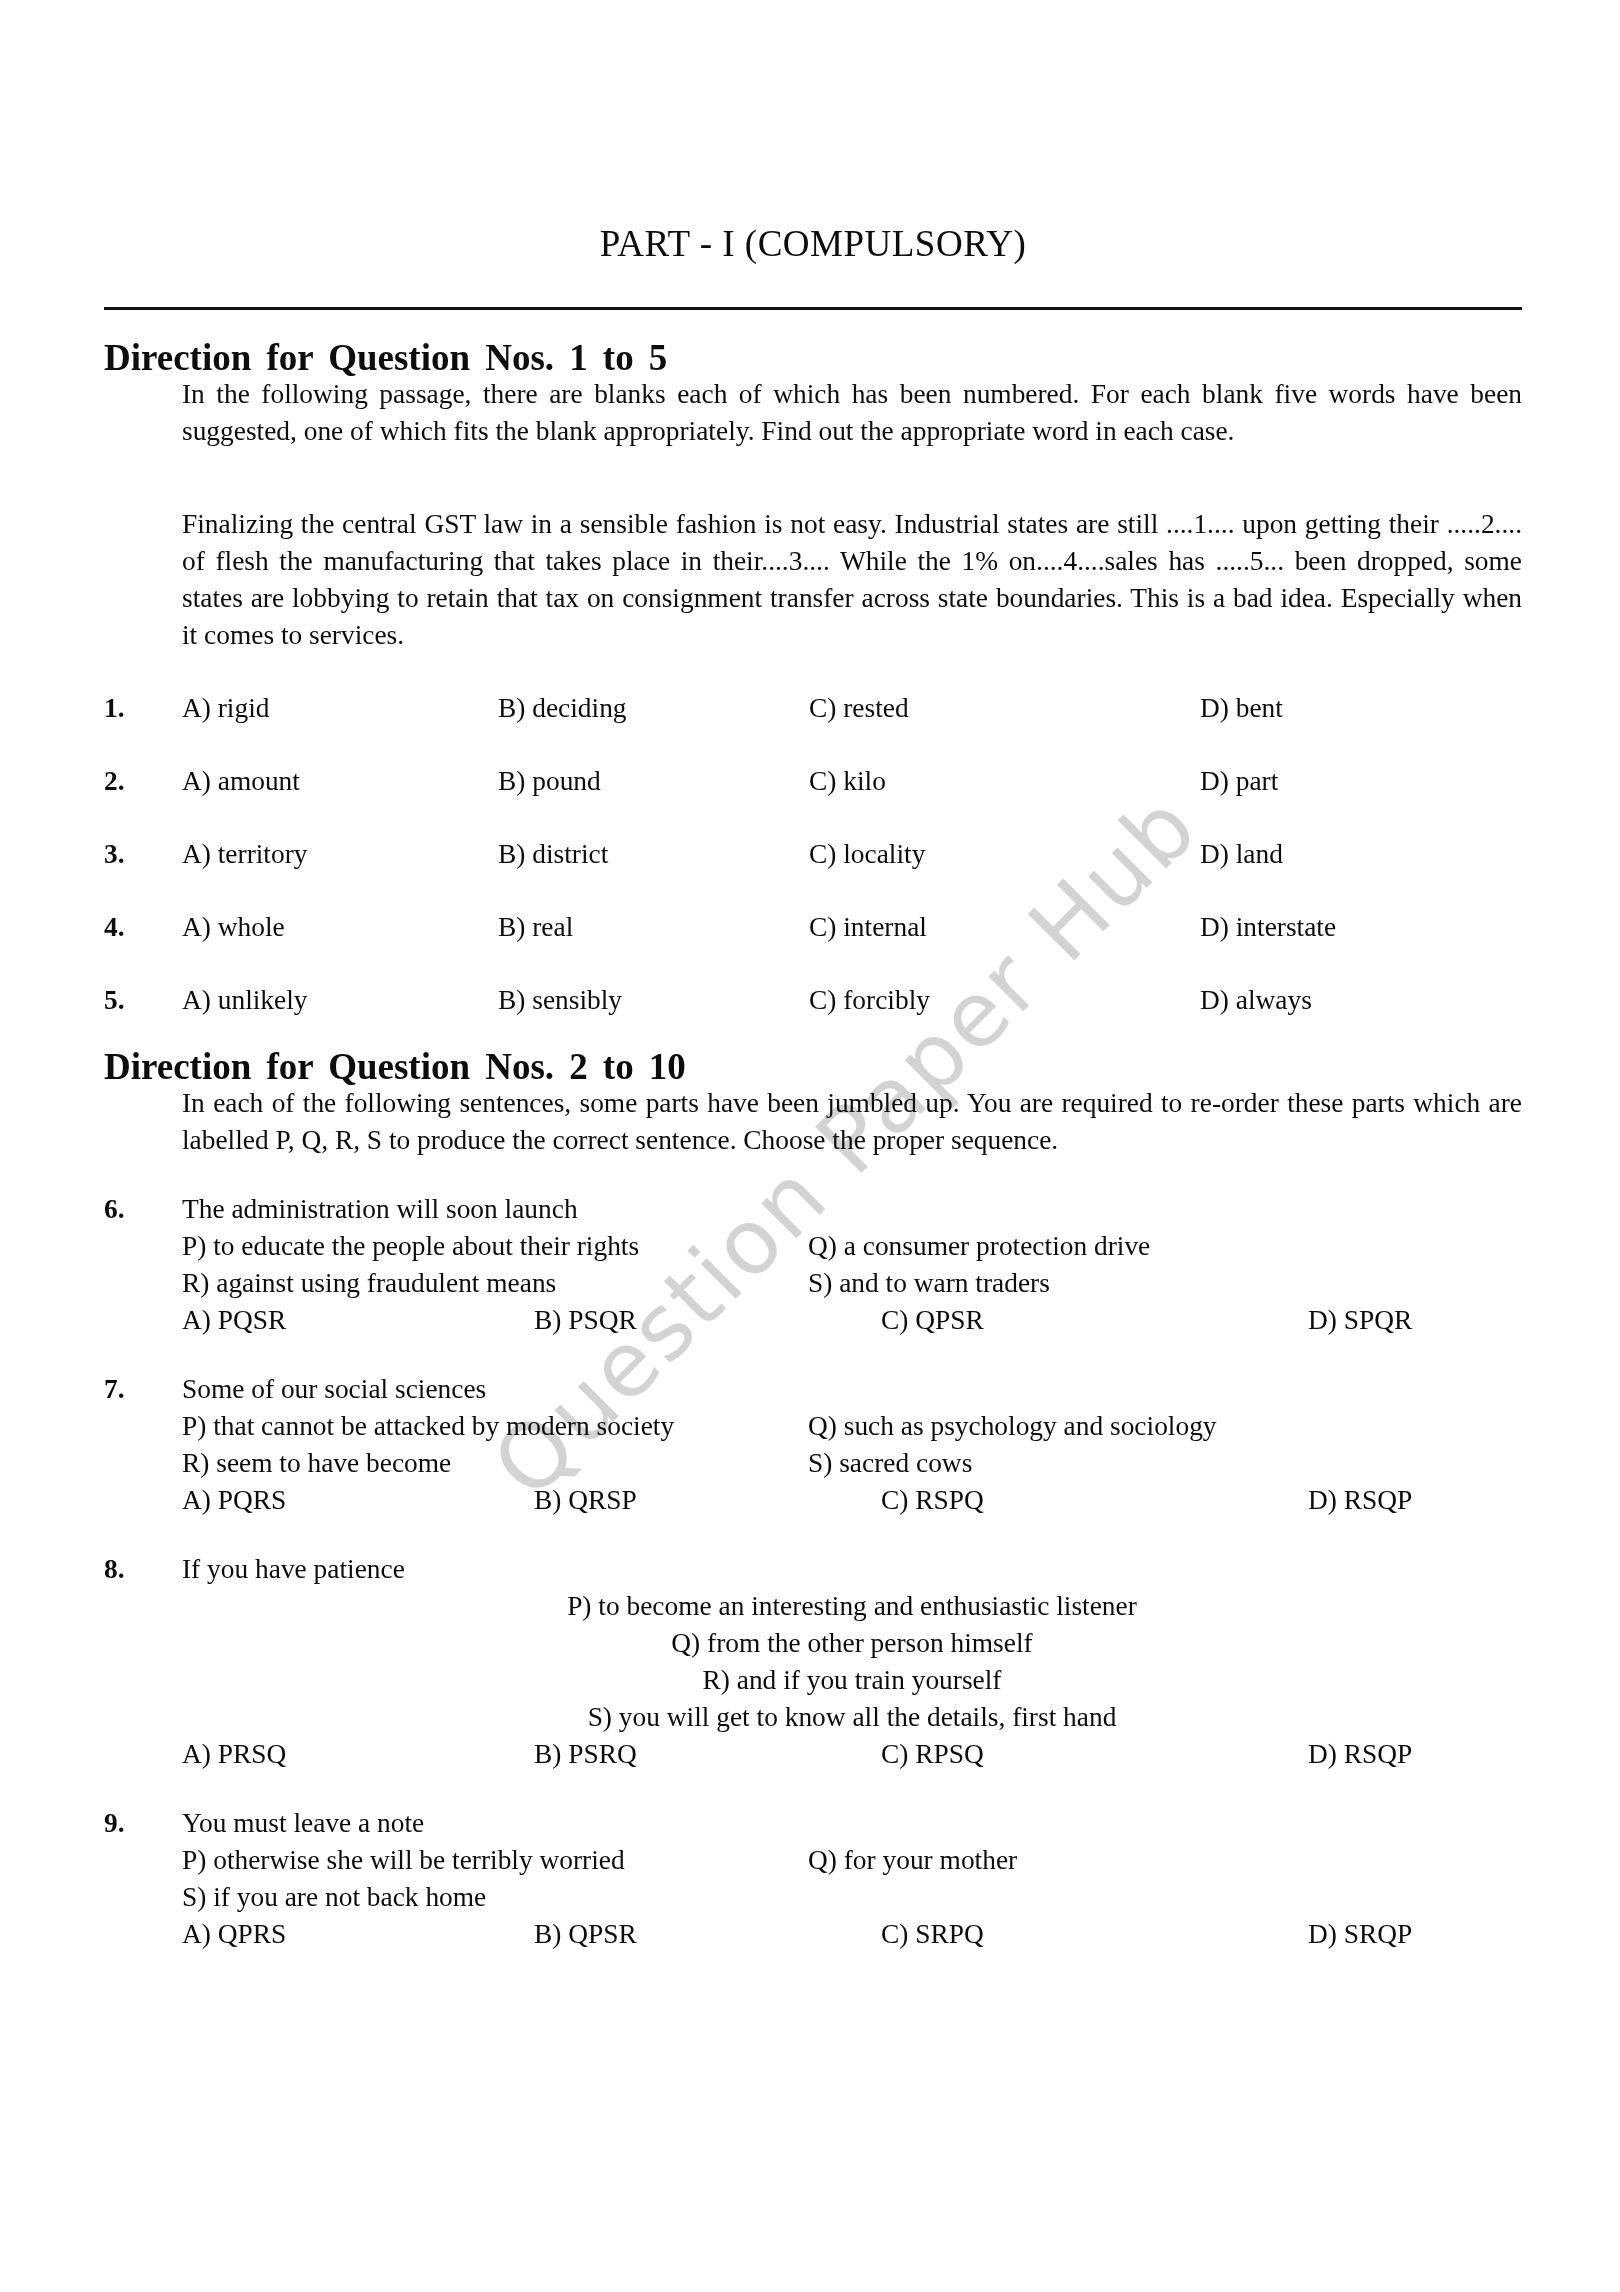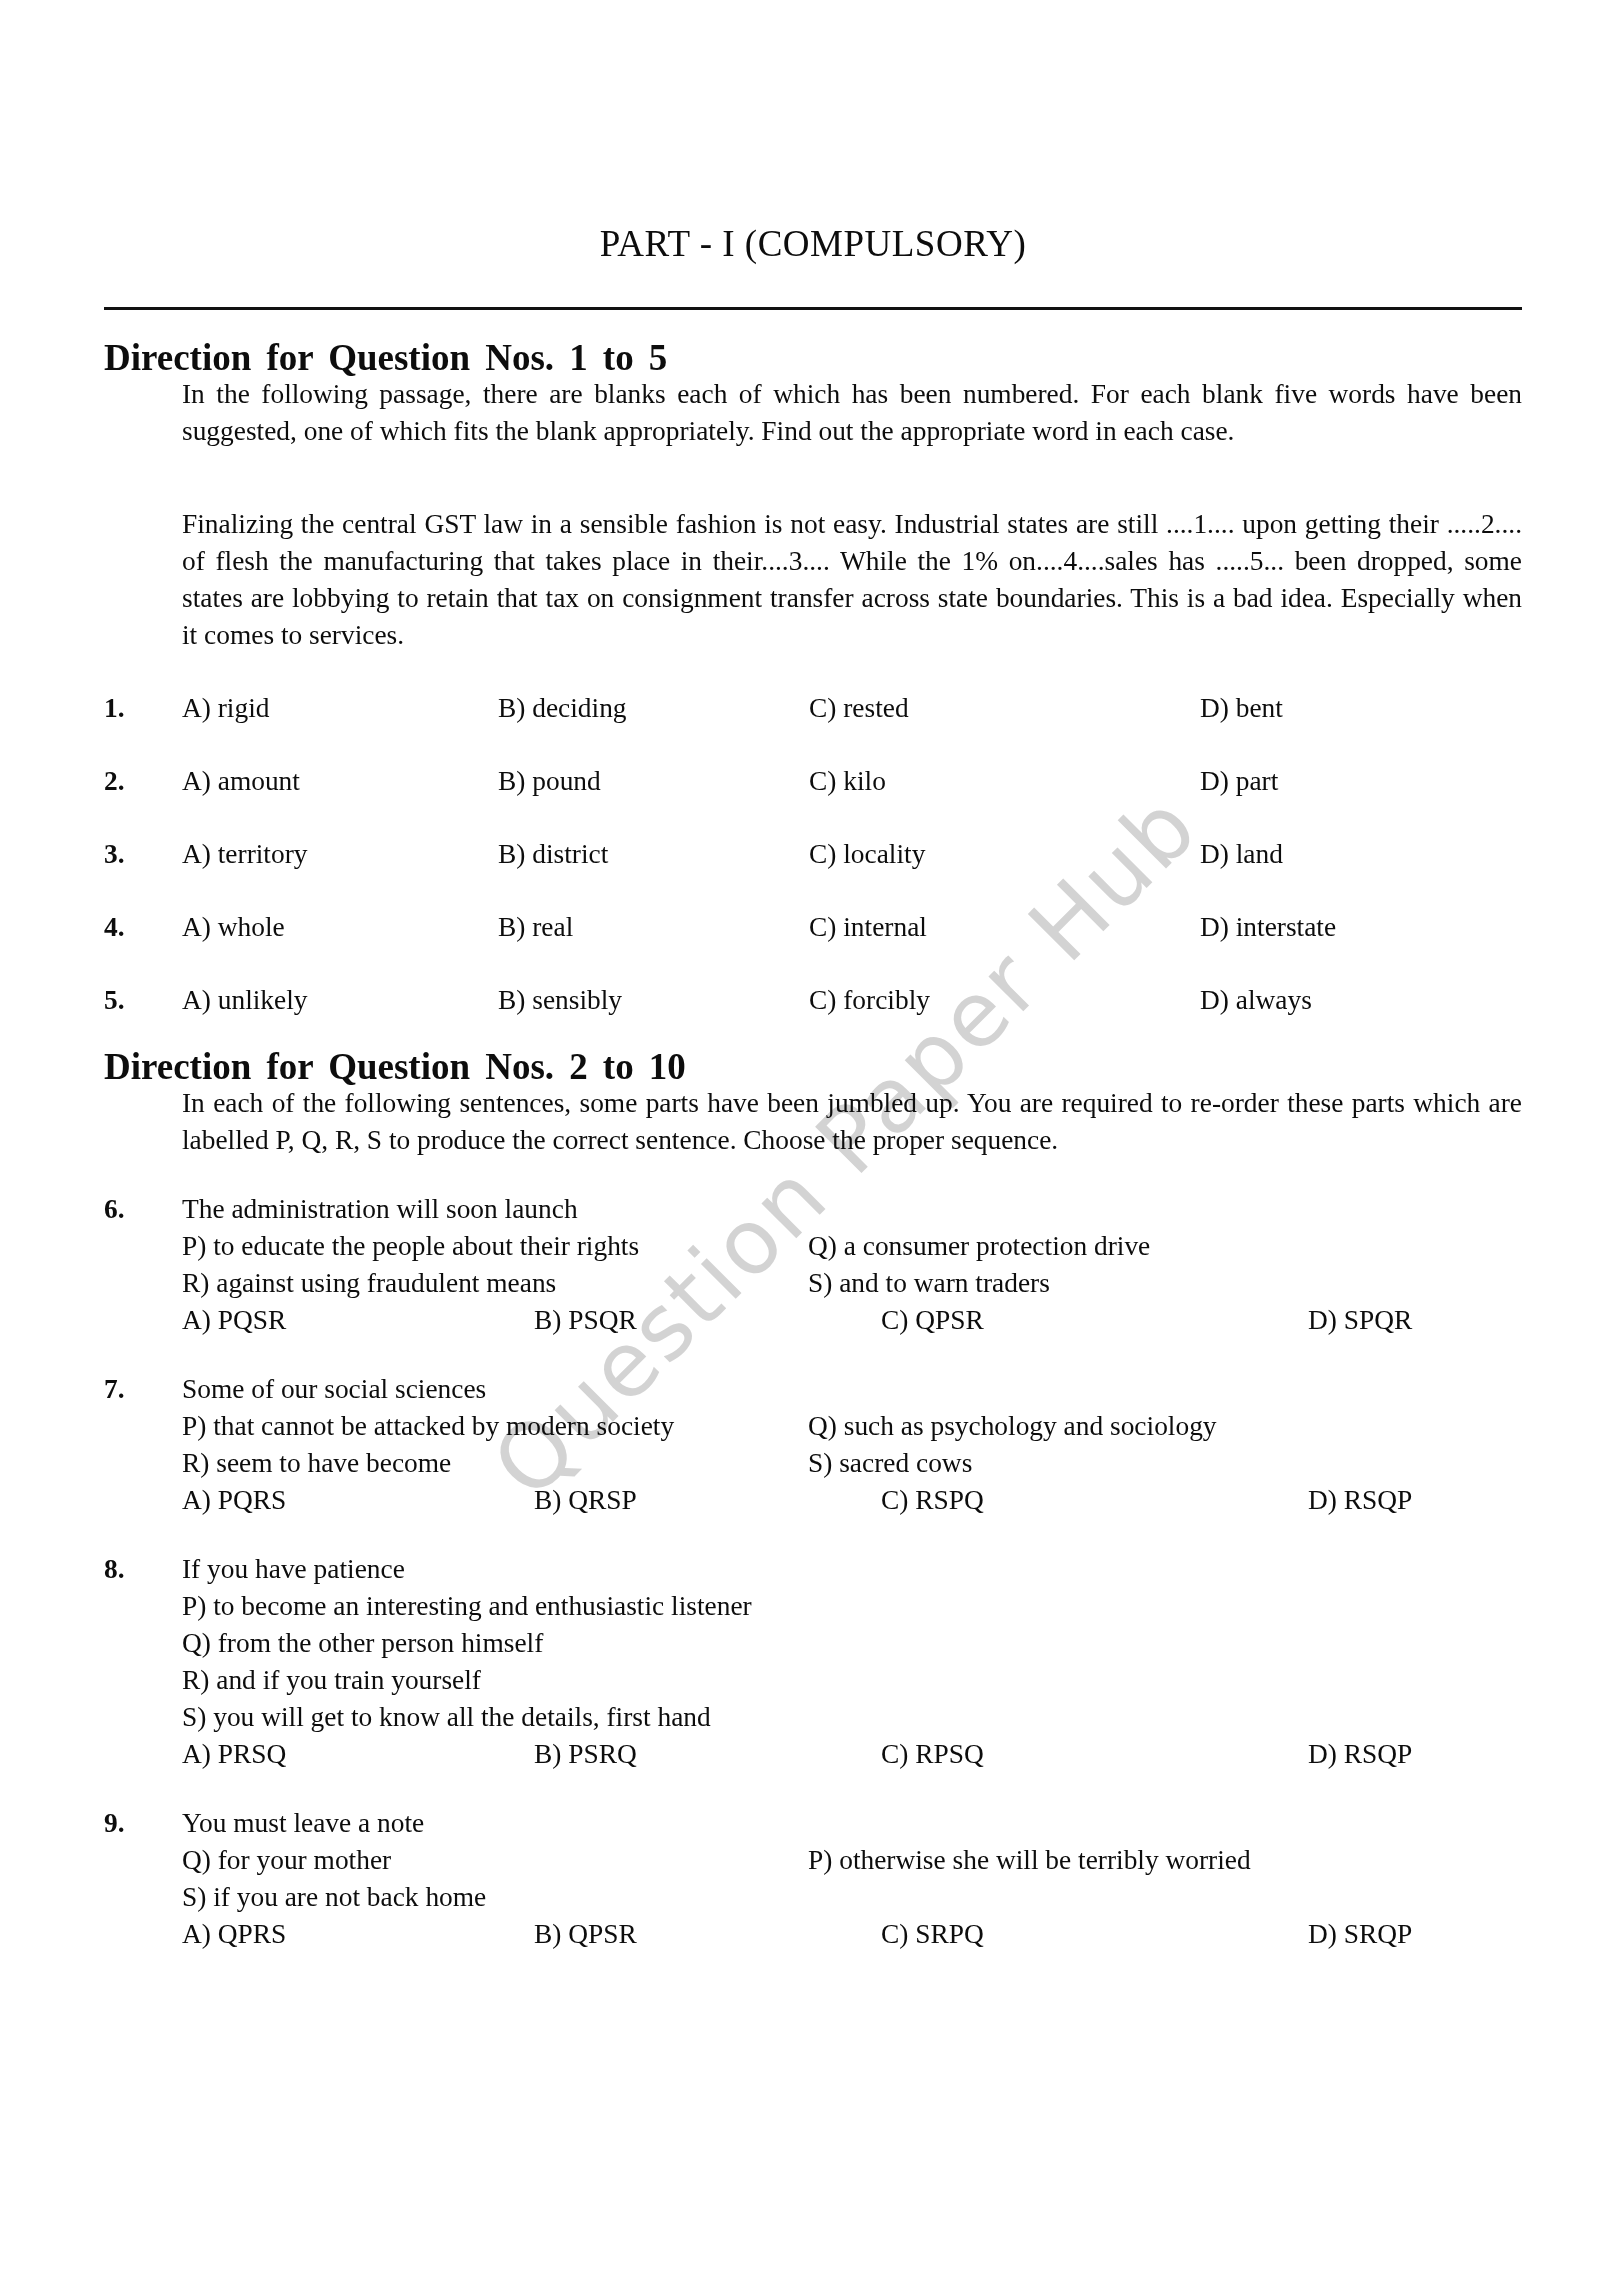--- a/index.html
+++ b/index.html
@@ -60,21 +60,21 @@
   .jq-head {
     display:grid;
     grid-template-columns:78px 1fr;
   }
   .parts-two {
     display:grid;
     grid-template-columns:626px 1fr;
     margin-left:78px;
   }
   .parts-one { margin-left:78px; }
-  .parts-one > div { display:block; }
+  .parts-one > div { display:block;text-align:center; }
   .opts {
     display:grid;
     grid-template-columns:316px 311px 391px 1fr;
     margin-left:78px;
     gap:36px;
   }
   .cell { display:block; }
 </style>
 </head>
 <body>
@@ -192,22 +192,22 @@
         <span class="cell">D) RSQP</span>
       </div>
     </div>
 
     <div class="jq">
       <div class="jq-head">
         <span class="qnum">9.</span>
         <span>You must leave a note</span>
       </div>
       <div class="parts-two">
+        <span>P) otherwise she will be terribly worried</span>
         <span>Q) for your mother</span>
-        <span>P) otherwise she will be terribly worried</span>
         <span>S) if you are not back home</span>
       </div>
       <div class="opts">
         <span class="cell">A) QPRS</span>
         <span class="cell">B) QPSR</span>
         <span class="cell">C) SRPQ</span>
         <span class="cell">D) SRQP</span>
       </div>
     </div>
 

